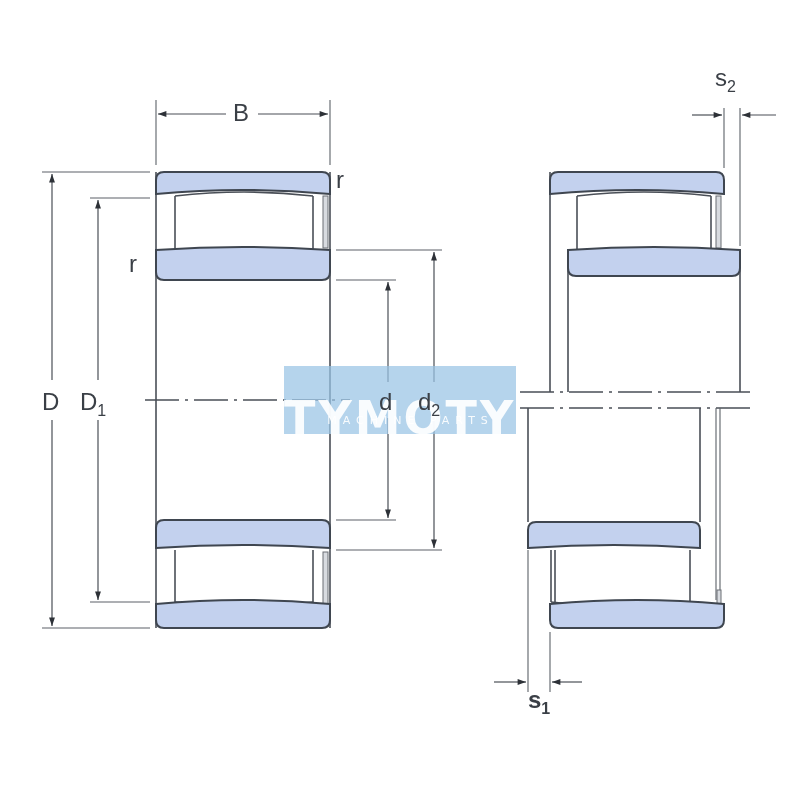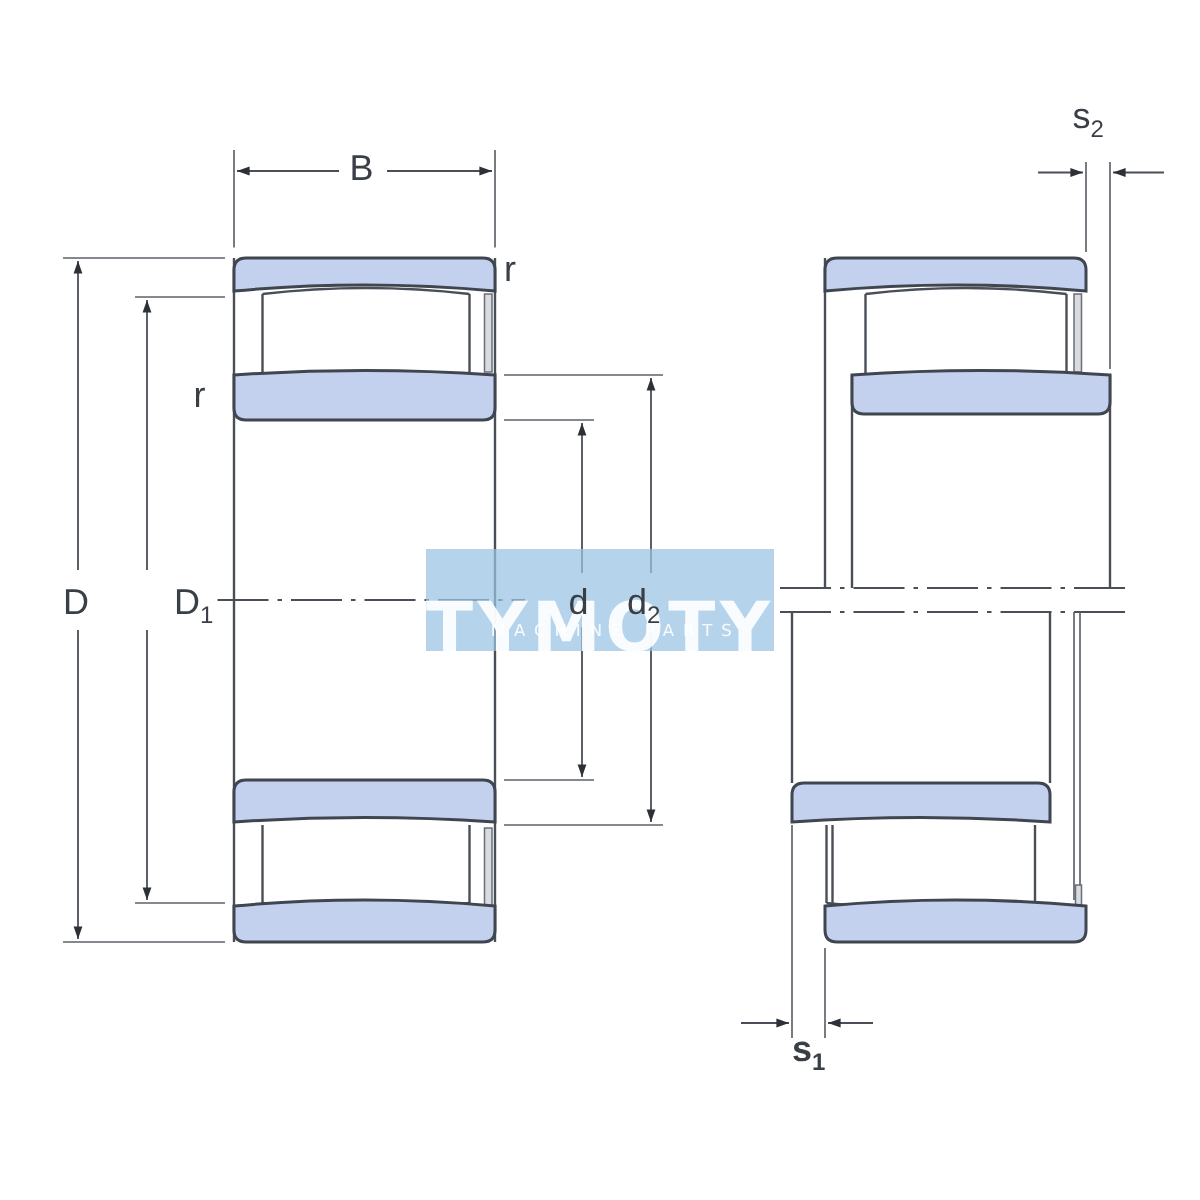--- a/index.html
+++ b/index.html
@@ -143,21 +143,21 @@
 </svg>
 
 <div class="wm-box"></div>
 <div class="wm-title">TYMOTY</div>
 <div class="wm-sub">MACHINE PARTS</div>
 
 <div class="overlay-lbl" style="left:233px;top:99px;"><span>B</span></div>
 
 <div class="overlay-lbl" style="left:42px;top:388px;"><span>D</span></div>
 
-<div class="overlay-lbl" style="left:80px;top:388px;margin-left:36px;"><span>D</span><span class="overlay-sub">1</span></div>
+<div class="overlay-lbl" style="left:80px;top:388px;"><span>D</span><span class="overlay-sub">1</span></div>
 
 <div class="overlay-lbl" style="left:379px;top:388px;"><span>d</span></div>
 
 <div class="overlay-lbl" style="left:418px;top:388px;"><span>d</span><span class="overlay-sub">2</span></div>
 
 <div class="overlay-lbl" style="left:336px;top:166px;"><span>r</span></div>
 
 <div class="overlay-lbl" style="left:129px;top:250px;"><span>r</span></div>
 
 <div class="overlay-lbl" style="left:715px;top:64px;"><span>s</span><span class="overlay-sub">2</span></div>

